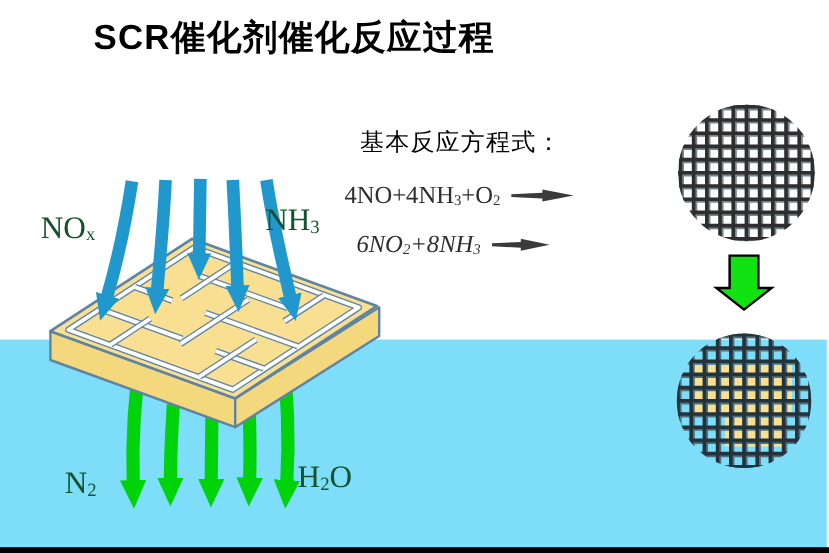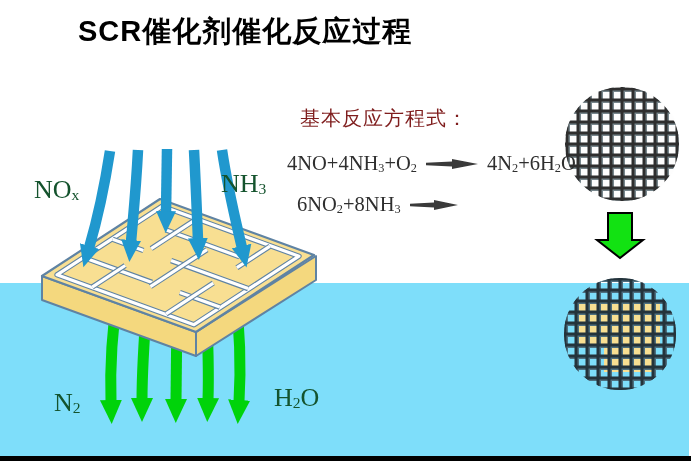--- a/index.html
+++ b/index.html
@@ -13,25 +13,25 @@
   .page-title{
     position:absolute;left:78px;top:12px;
     font-family:"Liberation Sans",sans-serif;font-size:29px;font-weight:600;
     color:#000;letter-spacing:1px;white-space:nowrap;
   }
   .chem{position:absolute;font-size:26px;color:#14532d;white-space:nowrap;line-height:1;}
   .chem .sub,.eq .sub{font-size:60%;vertical-align:-14%;}
   .lbl-nox{left:34px;top:177px;}
   .lbl-nh3{left:221px;top:171px;}
   .lbl-n2{left:54px;top:390px;}
-  .lbl-h2o{left:274px;top:385px;}
-  .eq-heading{position:absolute;left:300px;top:105px;font-size:20px;color:#7f1d1d;letter-spacing:1px;white-space:nowrap;text-align:center;}
+  .lbl-h2o{left:248px;top:385px;}
+  .eq-heading{position:absolute;left:300px;top:105px;font-size:20px;color:#000000;letter-spacing:1px;white-space:nowrap;text-align:center;}
   .eq{position:absolute;display:flex;align-items:center;gap:9px;font-size:20.5px;color:var(--equation-text,#2e2e2e);white-space:nowrap;line-height:1;}
   .eq-1{left:287px;top:153px;text-align:center;}
-  .eq-2{left:297px;top:194px;}
+  .eq-2{left:297px;top:194px;font-style:italic;}
   .rxn-arrow{flex:0 0 auto;display:block;}
 </style>
 </head>
 <body>
 
 <div class="canvas">
 
   <div class="cyan-band"></div>
 
   <svg class="layer" width="691" height="461" viewBox="0 0 691 461">
@@ -206,21 +206,20 @@
   <div class="chem lbl-n2"><span>N</span><span class="sub">2</span></div>
   <div class="chem lbl-h2o"><span>H</span><span class="sub">2</span><span>O</span></div>
 
   <div class="eq-heading">基本反应方程式：</div>
 
   <div class="eq eq-1">
     <span><span>4NO+4NH</span><span class="sub">3</span><span>+O</span><span class="sub">2</span></span>
     <svg class="rxn-arrow" width="52" height="12" viewBox="0 0 52 12">
       <polygon points="0,4.8 26,3.6 26,1 52,6 26,11 26,8.4 0,7.2" style="fill:var(--reaction-arrow,#3A3A3A)"></polygon>
     </svg>
-    <span><span>4N</span><span class="sub">2</span><span>+6H</span><span class="sub">2</span><span>O</span></span>
   </div>
 
   <div class="eq eq-2">
     <span><span>6NO</span><span class="sub">2</span><span>+8NH</span><span class="sub">3</span></span>
     <svg class="rxn-arrow" width="48" height="12" viewBox="0 0 48 12">
       <polygon points="0,4.8 24,3.6 24,1 48,6 24,11 24,8.4 0,7.2" style="fill:var(--reaction-arrow,#3A3A3A)"></polygon>
     </svg>
   </div>
 
   <div class="bottom-line"></div>

